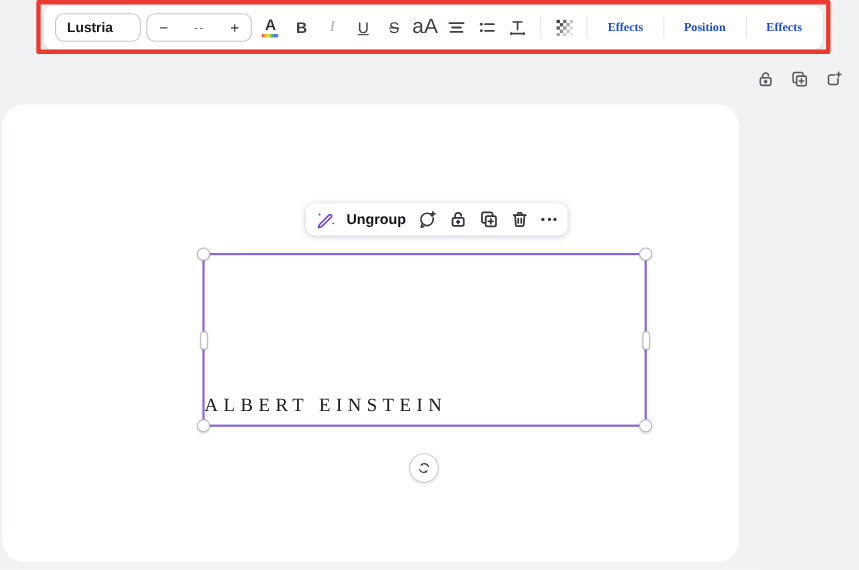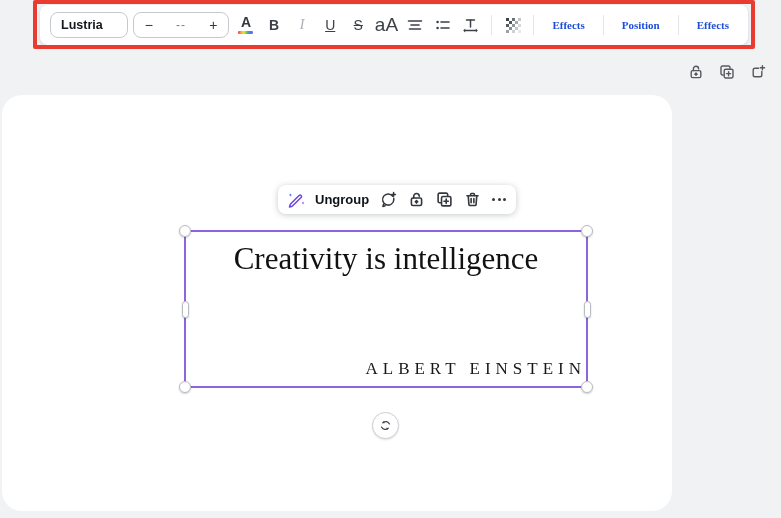--- a/index.html
+++ b/index.html
@@ -60,21 +60,21 @@
   .handle { position:absolute; background:#fff; border:1px solid #b6bbc2;
     box-shadow:0 1px 2px rgba(0,0,0,.18); z-index:25; }
   .h-corner { width:12px; height:12px; border-radius:50%; }
   .h-side { width:7px; height:17px; border-radius:4px; }
   .tl { left:-7px; top:-7px; } .tr { right:-7px; top:-7px; }
   .bl { left:-7px; bottom:-7px; } .br { right:-7px; bottom:-7px; }
   .ml { left:-4.5px; top:50%; margin-top:-8.5px; } .mr { right:-4.5px; top:50%; margin-top:-8.5px; }
 
   .quote { position:absolute; top:2px; left:0; width:100%; text-align:center;
     font-family:"Liberation Serif", serif; font-size:31px; color:#111; line-height:49px; }
-  .author { position:absolute; bottom:7px; left:0; width:100%; text-align:right;
+  .author { position:absolute; bottom:7px; left:0; width:100%; text-align:left;
     font-family:"Liberation Serif", serif; font-size:17px; letter-spacing:5px; color:#16181b; }
 
   
   .rotate { position:absolute; left:370px; top:317px; width:27px; height:27px;
     border-radius:50%; background:#fff; border:1px solid #ccd0d4;
     box-shadow:0 1px 2px rgba(0,0,0,.12); display:flex; align-items:center;
     justify-content:center; cursor:grab; z-index:20; }
 
   svg { display:block; }
 </style>
@@ -259,21 +259,20 @@
       </div>
       <div class="dots">
         <i></i>
           <i></i>
           <i></i>
       </div>
     </div>
 
     <div class="selection">
       <div class="quote">
-        <div>Creativity is intelligence</div>
       </div>
       <div class="author">ALBERT EINSTEIN</div>
 
       <span class="handle h-corner tl"></span>
       <span class="handle h-corner tr"></span>
       <span class="handle h-corner bl"></span>
       <span class="handle h-corner br"></span>
       <span class="handle h-side ml"></span>
       <span class="handle h-side mr"></span>
     </div>

